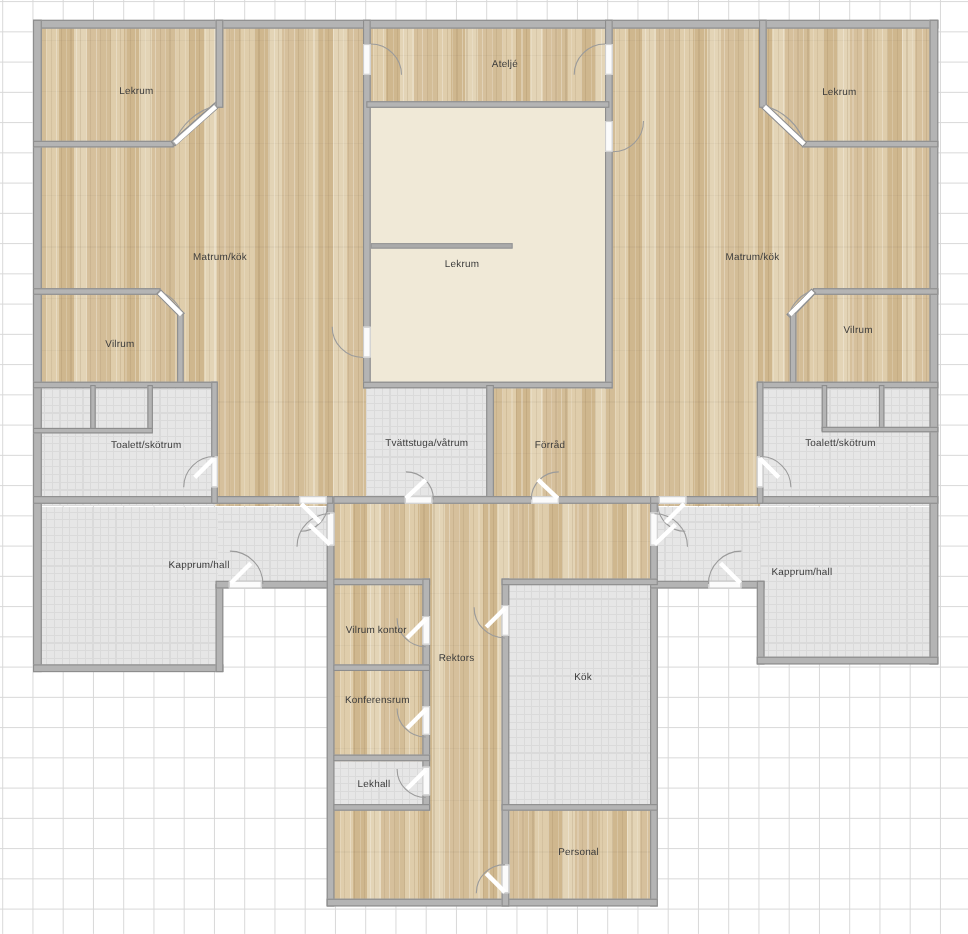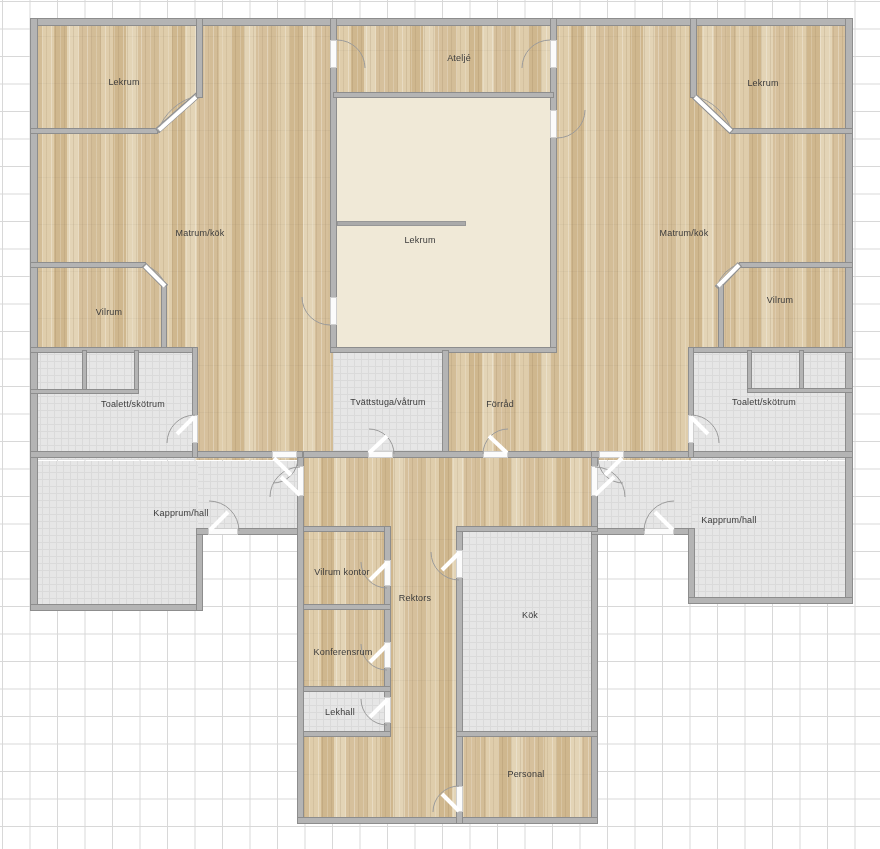--- a/index.html
+++ b/index.html
@@ -195,18 +195,18 @@
   <span class="room-label" style="left:109px;top:312px">Vilrum</span>
   <span class="room-label" style="left:780px;top:300px">Vilrum</span>
   <span class="room-label" style="left:133px;top:404px">Toalett/skötrum</span>
   <span class="room-label" style="left:388px;top:402px">Tvättstuga/våtrum</span>
   <span class="room-label" style="left:500px;top:404px">Förråd</span>
   <span class="room-label" style="left:764px;top:402px">Toalett/skötrum</span>
   <span class="room-label" style="left:181px;top:513px">Kapprum/hall</span>
   <span class="room-label" style="left:729px;top:520px">Kapprum/hall</span>
   <span class="room-label" style="left:342px;top:572px">Vilrum kontor</span>
   <span class="room-label" style="left:415px;top:598px">Rektors</span>
-  <span class="room-label" style="left:343px;top:652px">Konferensrum</span>
+  <span class="room-label" style="left:343px;top:636px">Konferensrum</span>
   <span class="room-label" style="left:340px;top:712px">Lekhall</span>
   <span class="room-label" style="left:530px;top:615px">Kök</span>
   <span class="room-label" style="left:526px;top:774px">Personal</span>
 
 </div>
 
 </body></html>

